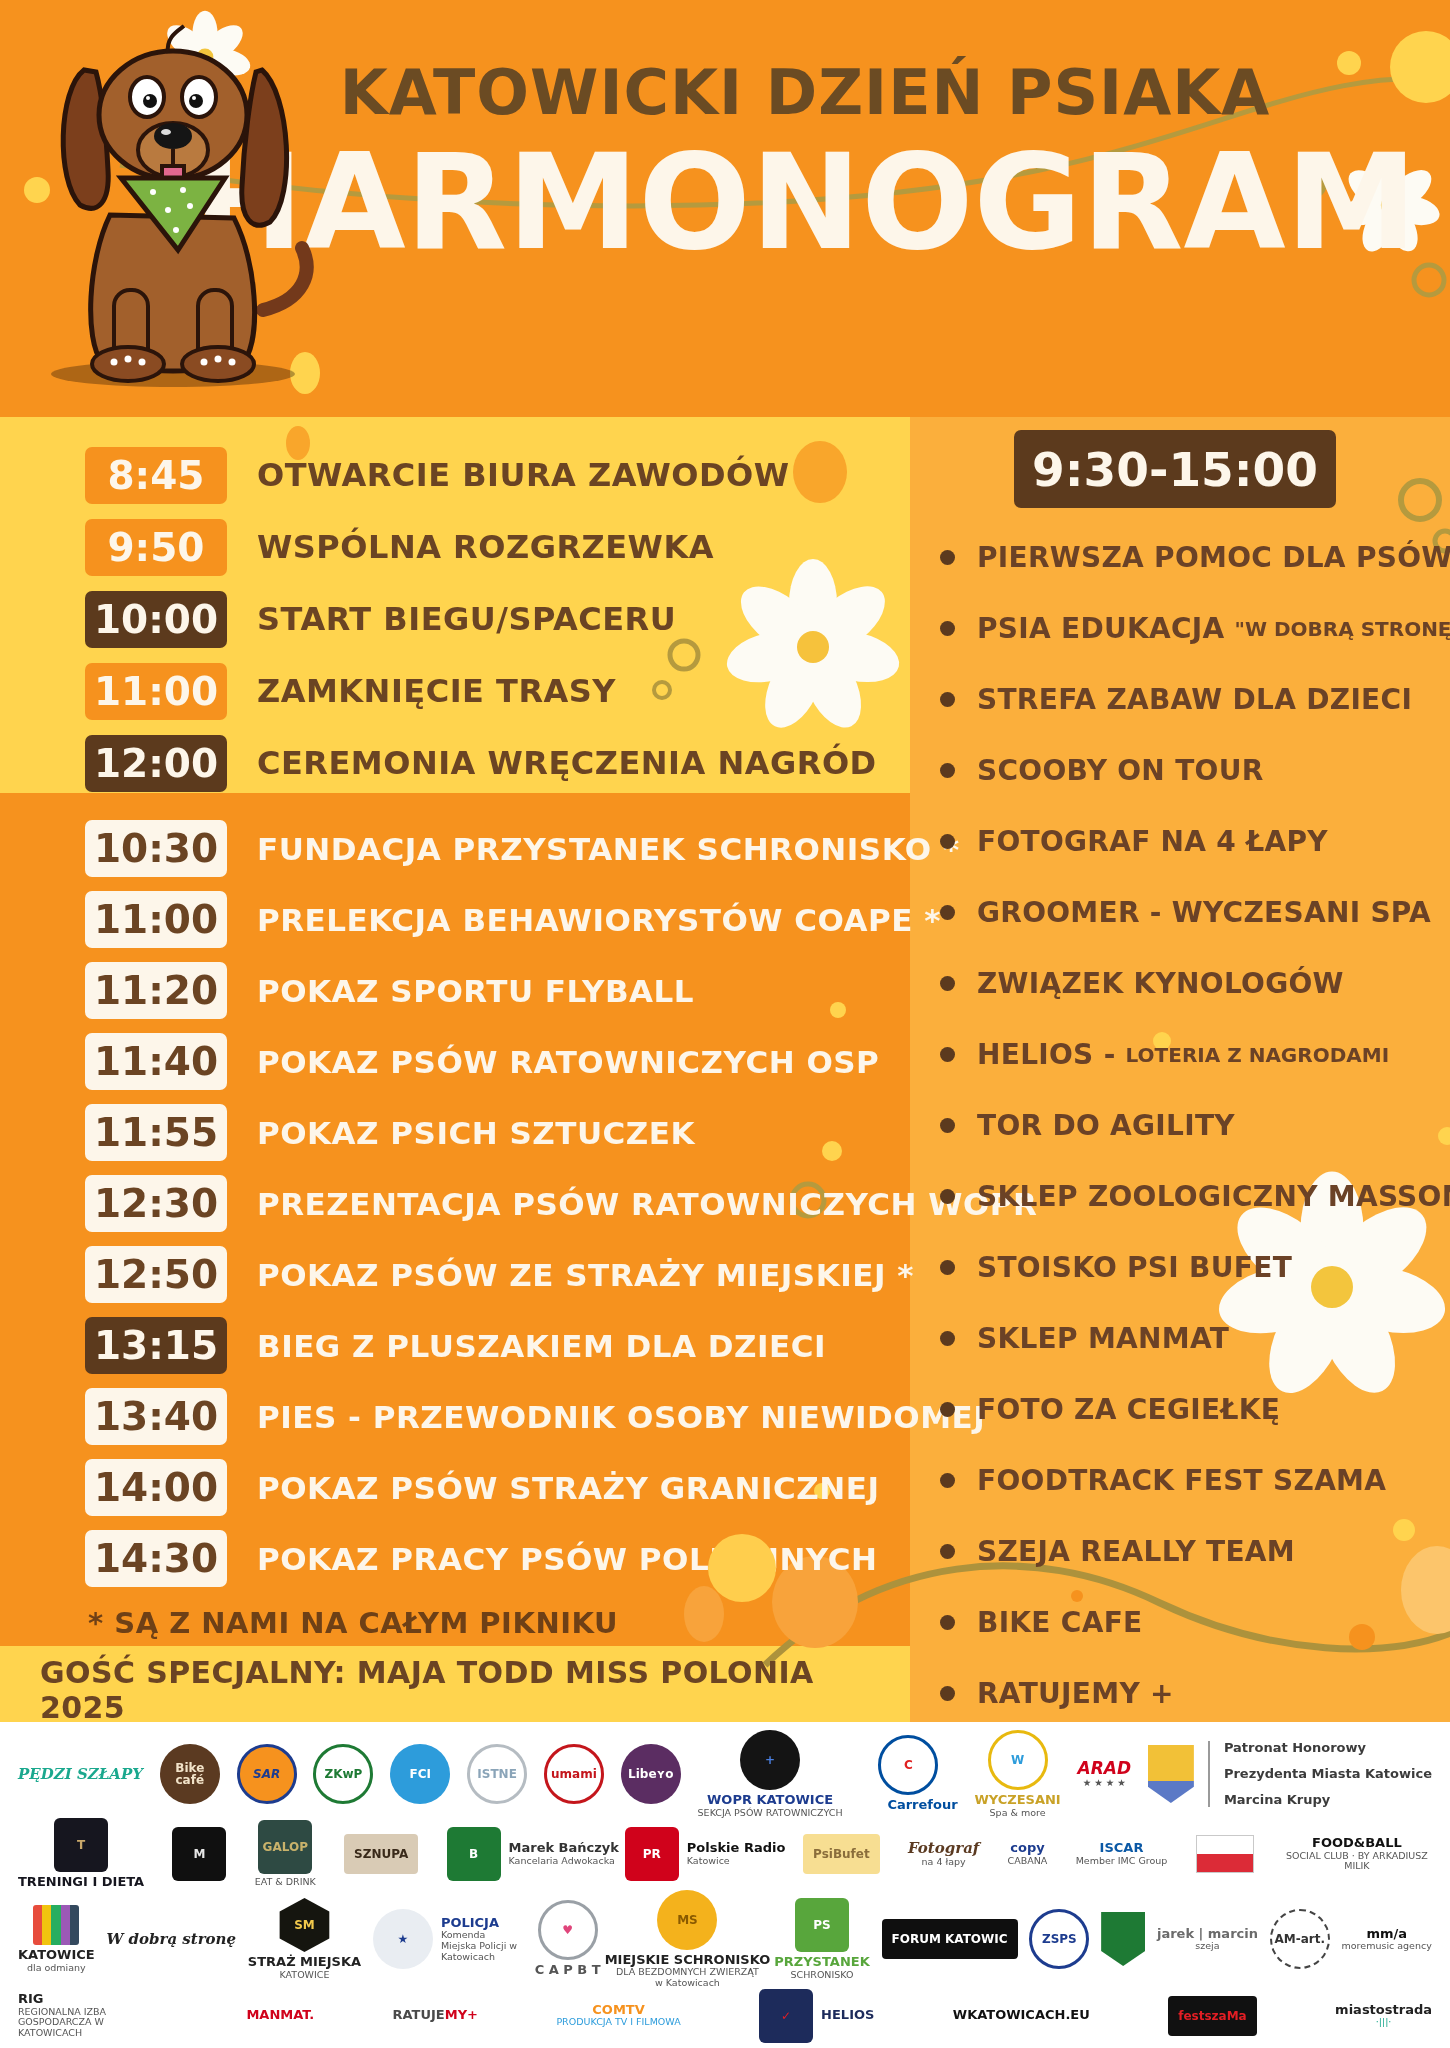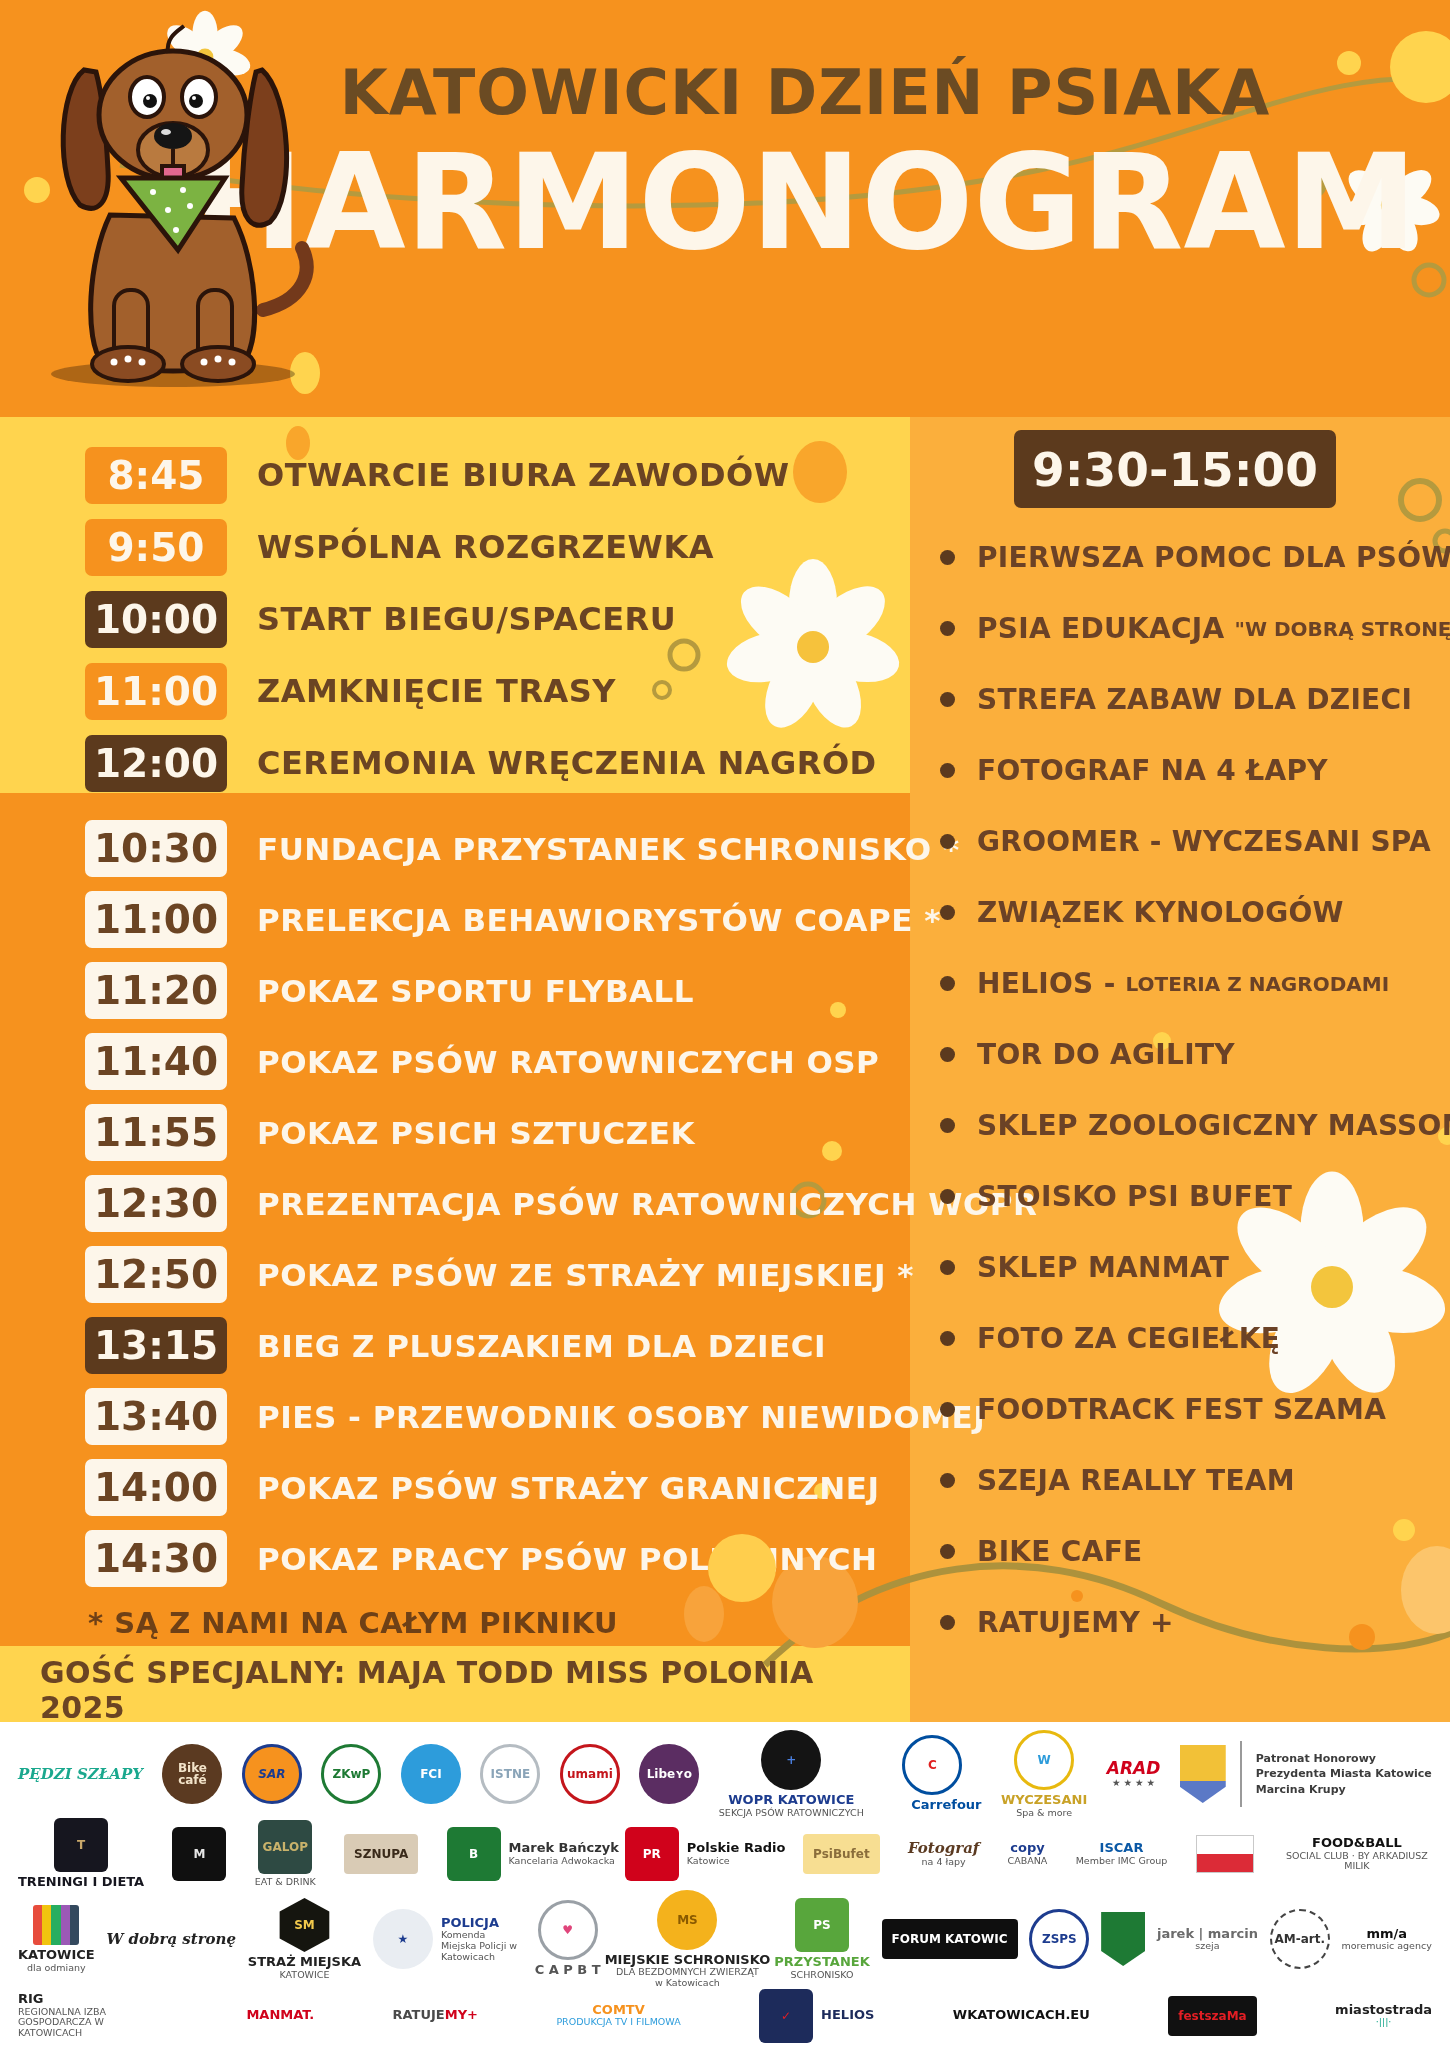--- a/index.html
+++ b/index.html
@@ -64,21 +64,21 @@
   .rect{width:auto;min-width:74px;height:40px;border-radius:4px;padding:0 8px;}
   .flag{width:58px;height:38px;background:linear-gradient(#ffffff 0 50%,#dc2b37 50% 100%);border:1px solid #c9c9c9;}
   .shield{width:46px;height:58px;background:linear-gradient(#f2c137 0 62%,#5b79c6 62% 100%);
           clip-path:polygon(0 0,100% 0,100% 72%,50% 100%,0 72%);}
   .shield2{width:44px;height:54px;background:#1e7a34;clip-path:polygon(0 0,100% 0,100% 72%,50% 100%,0 72%);}
   .hex{clip-path:polygon(50% 0,96% 25%,96% 75%,50% 100%,4% 75%,4% 25%);}
   .bars{width:46px;height:40px;background:linear-gradient(90deg,#e74c3c 0 20%,#f1c40f 20% 40%,#27ae60 40% 60%,#9b59b6 60% 80%,#34495e 80% 100%);border-radius:3px;}
   .circle-dash{border:2px dashed #444;border-radius:50%;}
   .patron{display:flex;align-items:center;gap:14px;flex:none;}
   .patron .bar{width:2px;height:66px;background:#9a9a9a;}
-  .patron .lines{display:flex;flex-direction:column;line-height:1.4;font-size:11px;color:#3c3c3c;font-weight:bold;}
+  .patron .lines{display:flex;flex-direction:column;line-height:1.4;font-size:13px;color:#3c3c3c;font-weight:bold;gap:8px;}
 </style>
 </head>
 <body>
 
 <div class="poster">
 
   <div class="abs" id="header">
     <div class="abs" id="title-block">
       <div class="subtitle">KATOWICKI DZIEŃ PSIAKA</div>
       <div class="big-title">HARMONOGRAM</div>
@@ -172,20 +172,24 @@
           <span class="txt">PIERWSZA POMOC DLA PSÓW</span>
         </div>
         <div class="attr">
           <span class="dot"></span>
           <span class="txt">PSIA EDUKACJA</span>
           <span class="sfx">"W DOBRĄ STRONĘ"</span>
         </div>
         <div class="attr">
           <span class="dot"></span>
           <span class="txt">STREFA ZABAW DLA DZIECI</span>
+        </div>
+        <div class="attr">
+          <span class="dot"></span>
+          <span class="txt">SCOOBY ON TOUR</span>
         </div>
         <div class="attr">
           <span class="dot"></span>
           <span class="txt">FOTOGRAF NA 4 ŁAPY</span>
         </div>
         <div class="attr">
           <span class="dot"></span>
           <span class="txt">GROOMER - WYCZESANI SPA</span>
         </div>
         <div class="attr">

